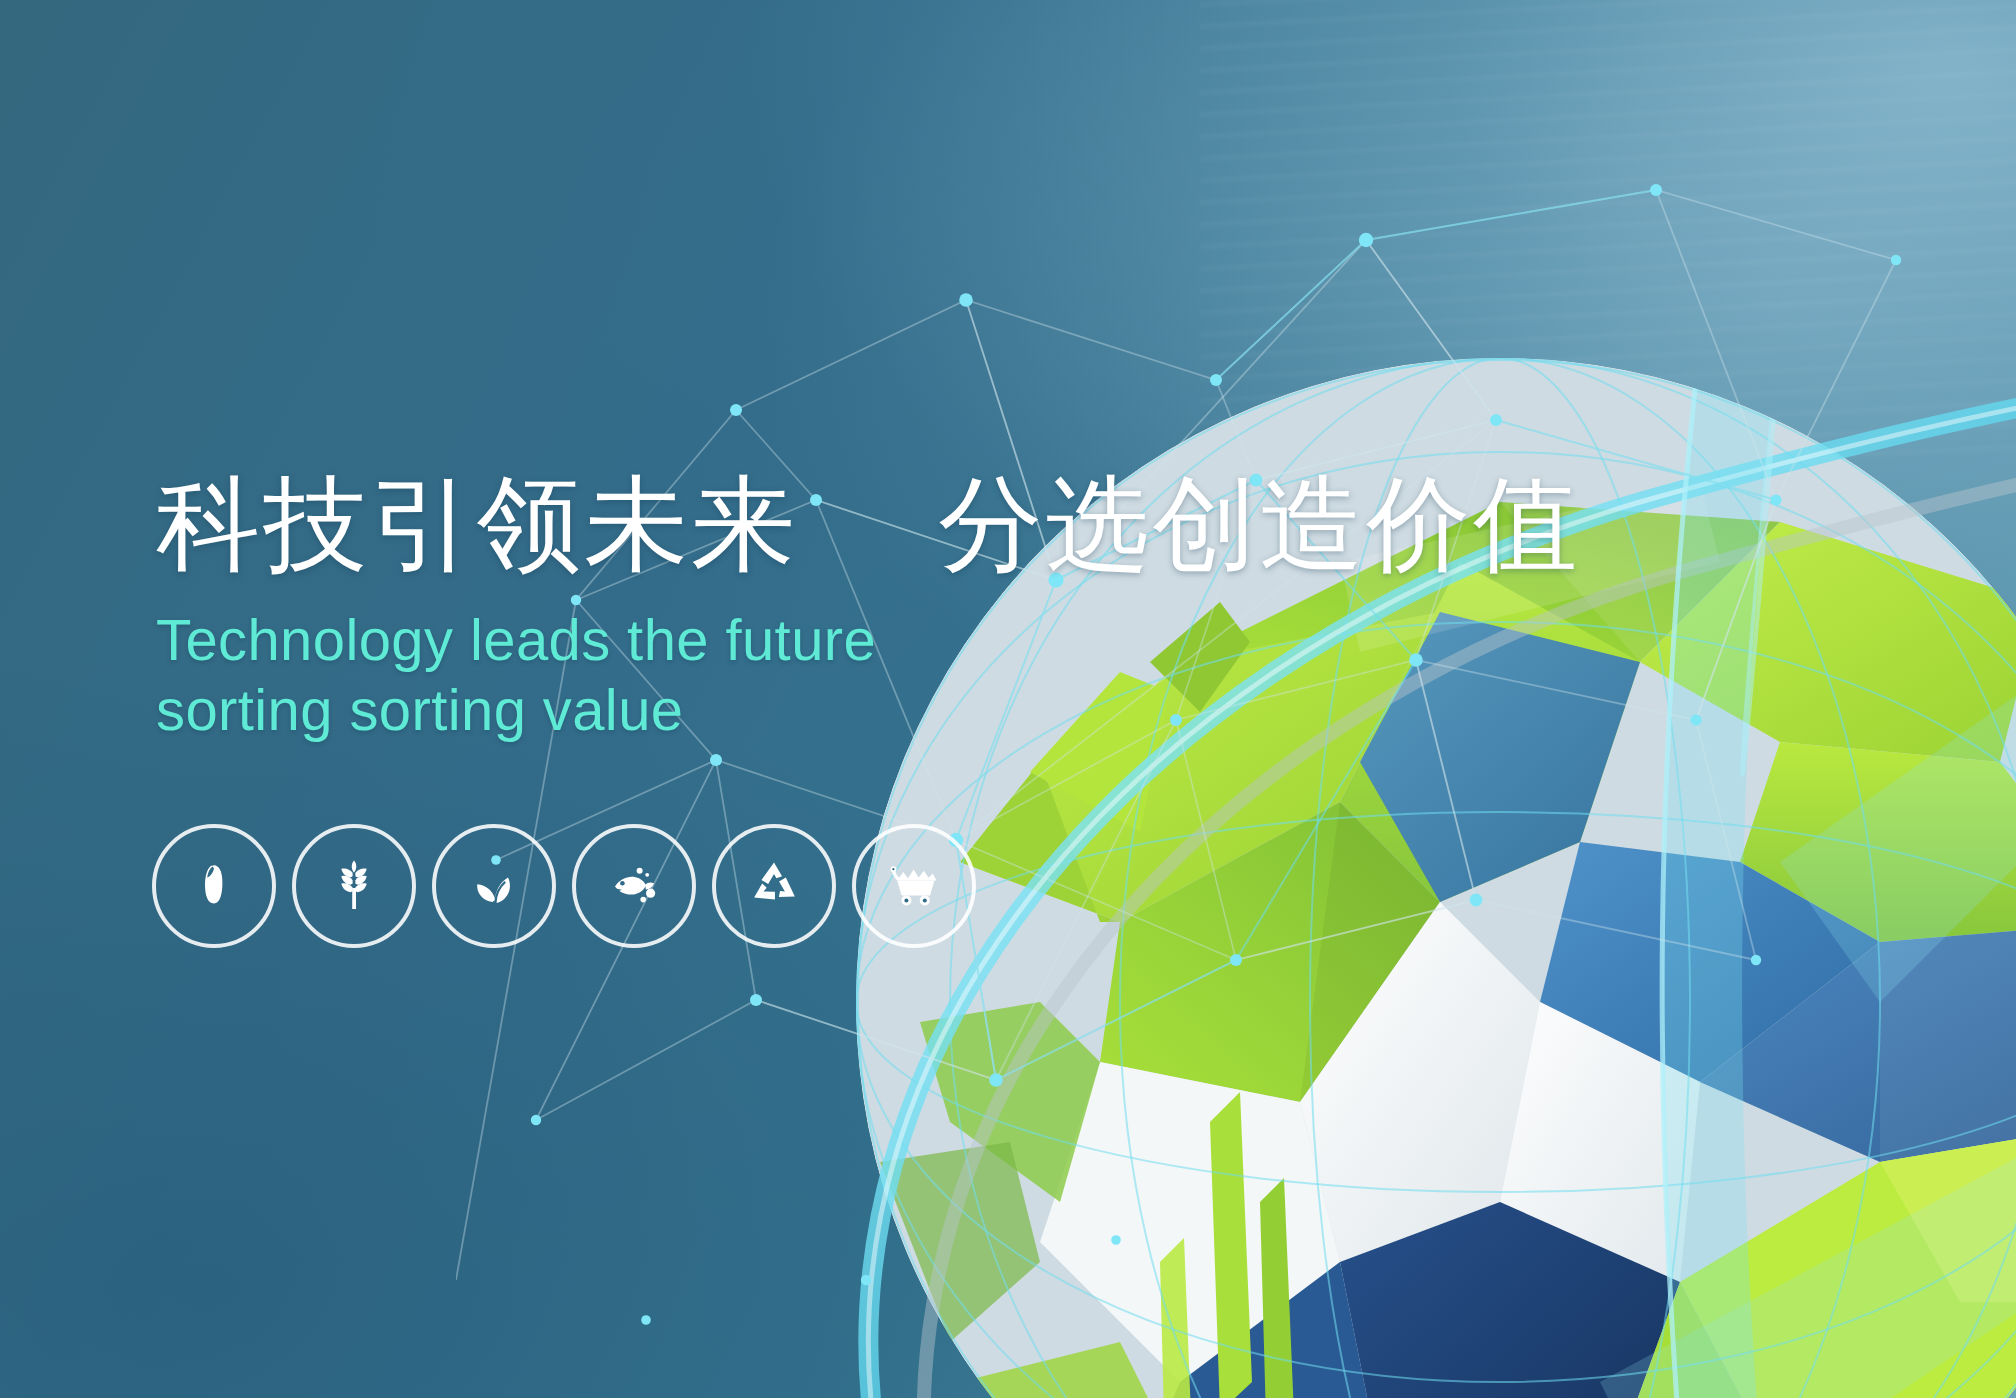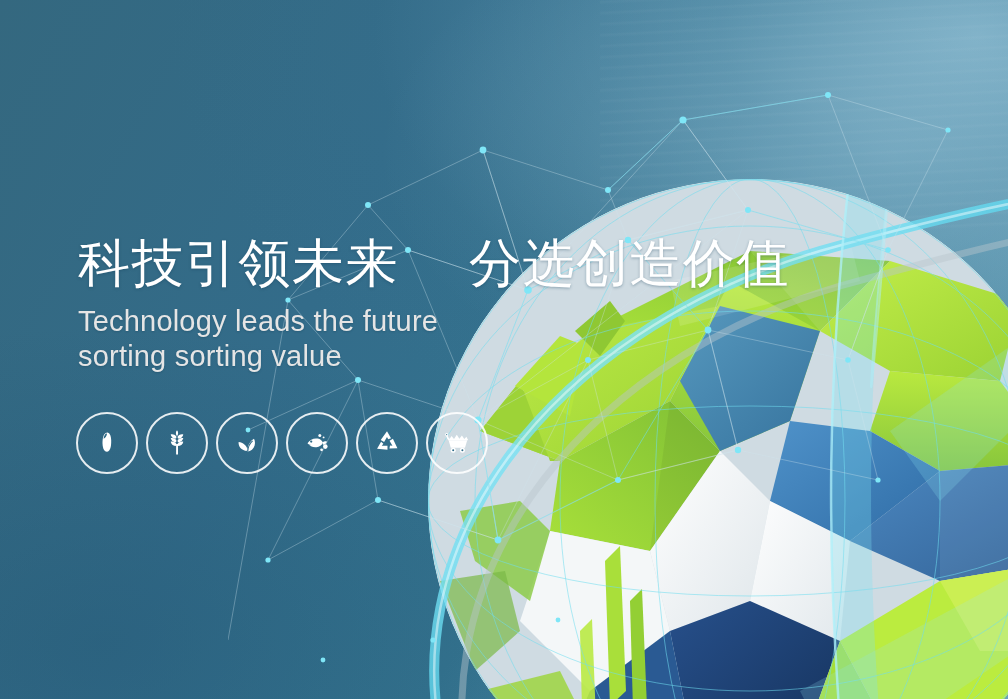--- a/index.html
+++ b/index.html
@@ -61,21 +61,21 @@
     letter-spacing: 1.5px;
     white-space: nowrap;
     font-weight: 400;
     text-shadow: 0 1px 3px rgba(18,58,82,0.35);
   }
   .headline .gap { display: inline-block; width: 34px; }
   .subline {
     margin-top: 13px;
     font-size: 29px;
     line-height: 1.22;
-    color: #e5e5e5;
+    color: #5eead4;
     font-weight: 400;
     letter-spacing: .2px;
     text-shadow: 0 1px 2px rgba(18,58,82,0.30);
   }
 
   
   .icon-row {
     position: absolute;
     left: 76px;
     top: 412px;

